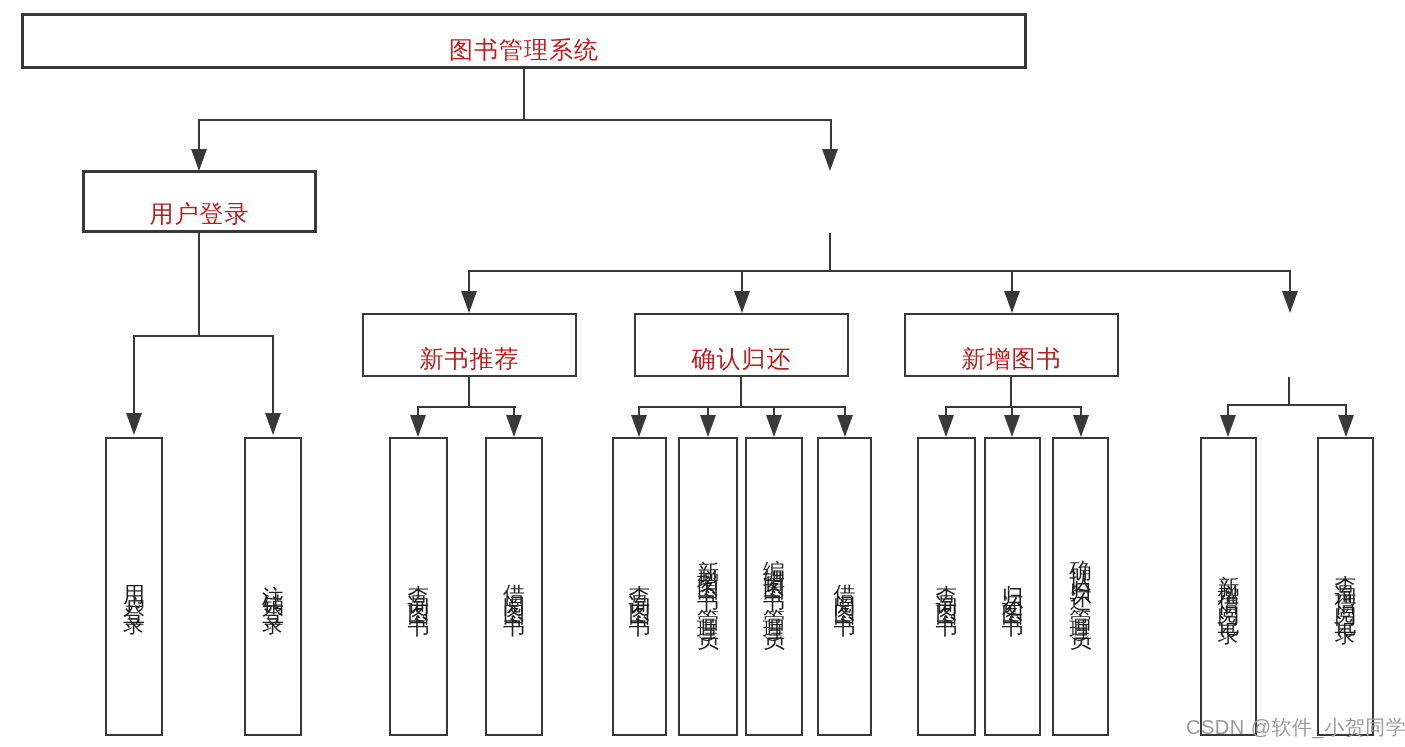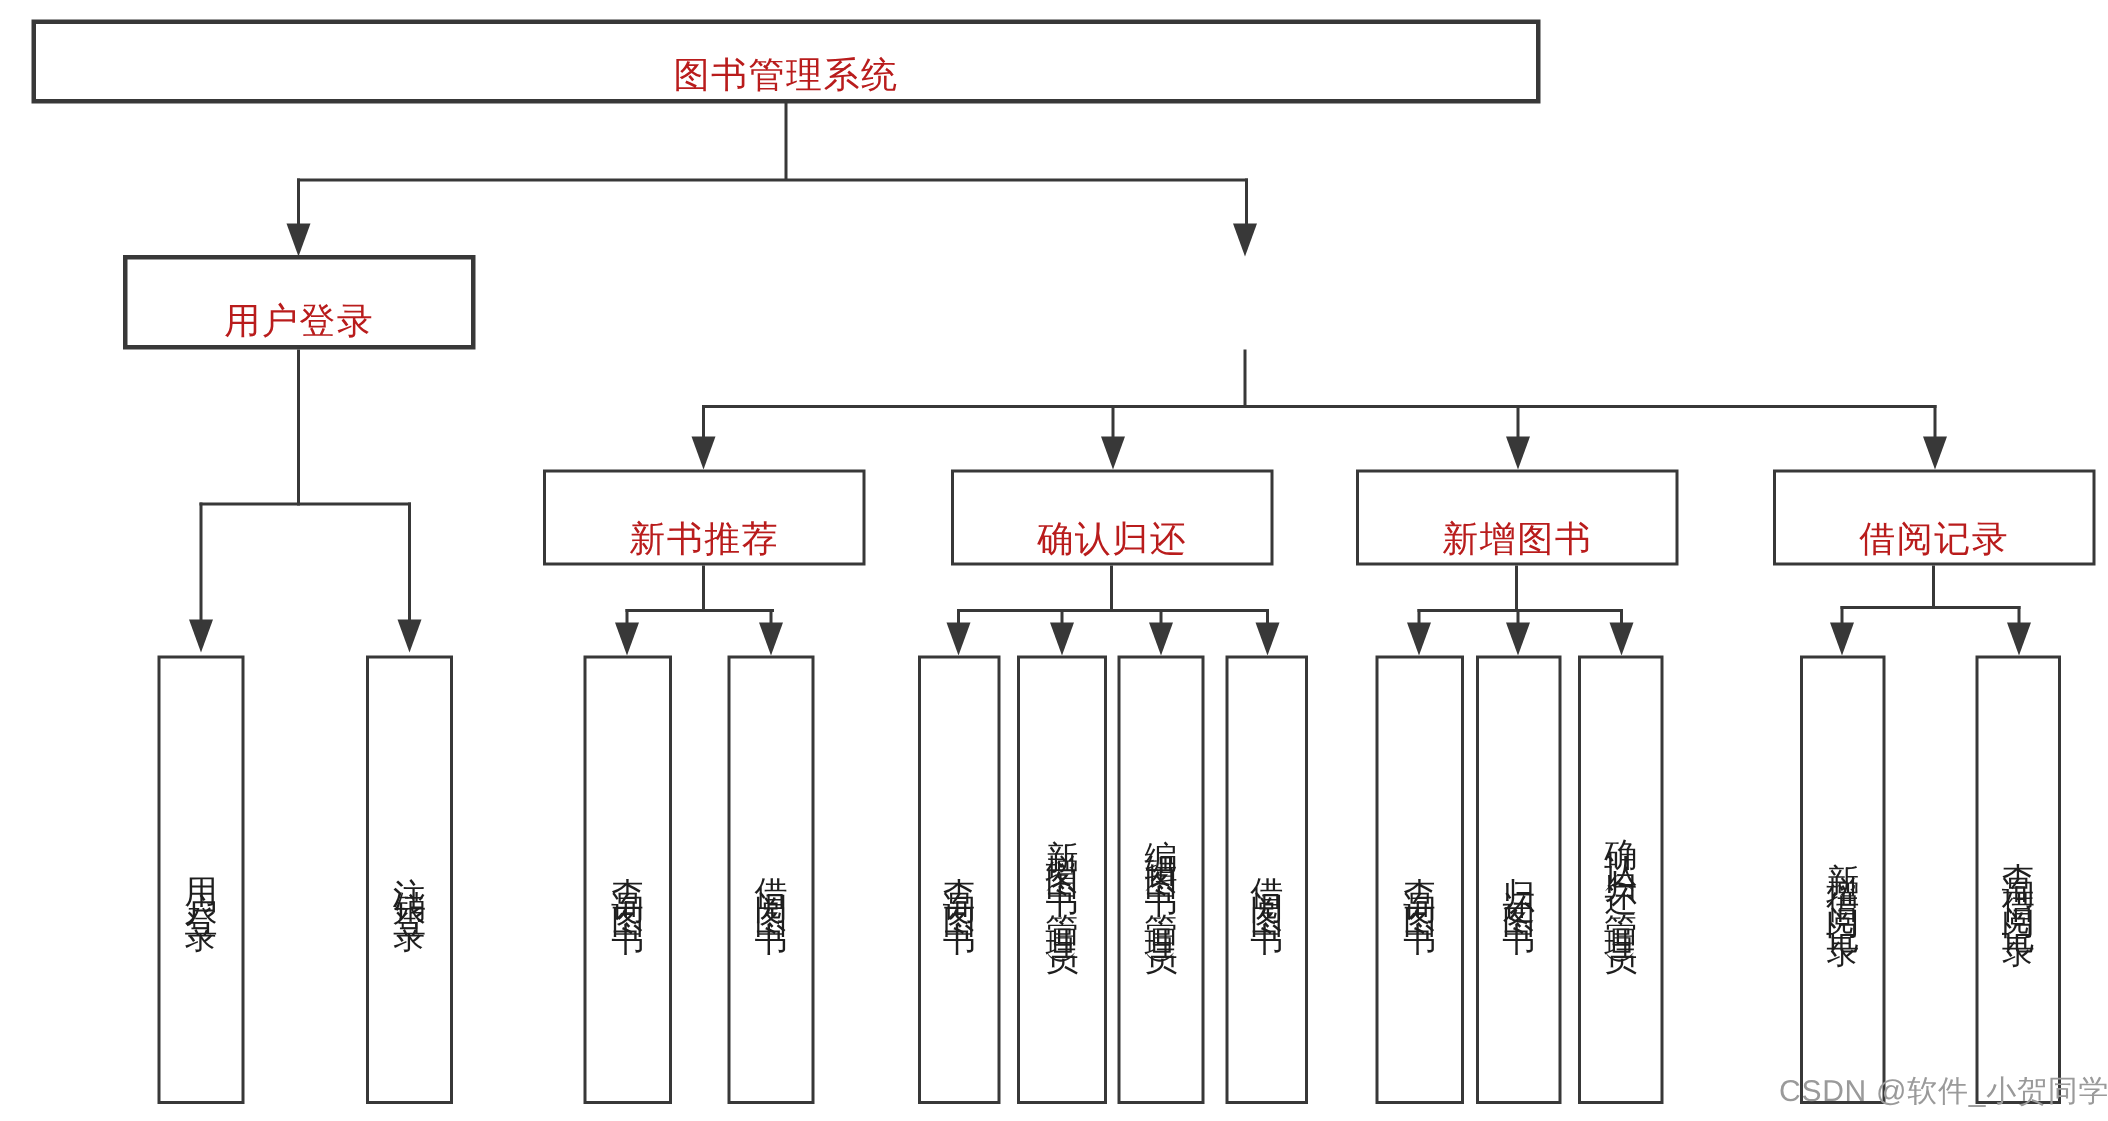--- a/index.html
+++ b/index.html
@@ -92,23 +92,20 @@
 
   <div class="bx thin" style="left:362px; top:313px; width:215px; height:64px;">
     <span>新书推荐</span>
   </div>
   <div class="bx thin" style="left:634px; top:313px; width:215px; height:64px;">
     <span>确认归还</span>
   </div>
   <div class="bx thin" style="left:904px; top:313px; width:215px; height:64px;">
     <span>新增图书</span>
   </div>
-  <div class="bx thin" style="left:1182px; top:313px; width:215px; height:64px;">
-    <span>借阅记录</span>
-  </div>
 
   <div class="ln" style="left:468px; top:377px; width:2px; height:31px;"></div>
   <div class="ln" style="left:417px; top:406px; width:99px; height:2px;"></div>
   <div class="ln" style="left:417px; top:406px; width:2px; height:11px;"></div>
   <div class="ar" style="left:410px; top:415px;"></div>
   <div class="ln" style="left:513px; top:406px; width:2px; height:11px;"></div>
   <div class="ar" style="left:506px; top:415px;"></div>
 
   <div class="ln" style="left:740px; top:377px; width:2px; height:31px;"></div>
   <div class="ln" style="left:638px; top:406px; width:208px; height:2px;"></div>

